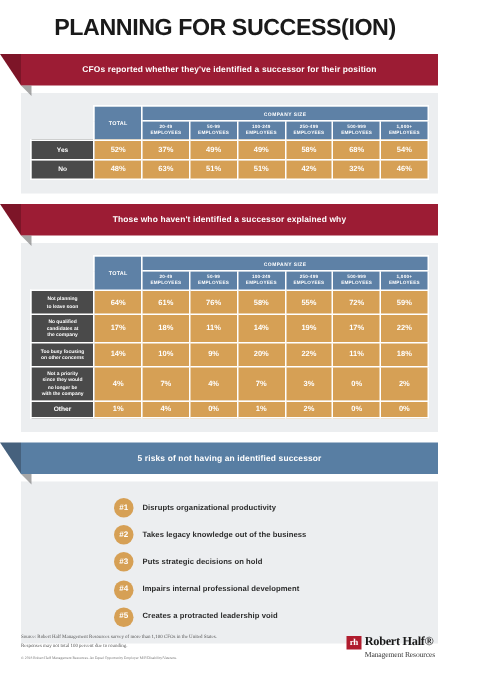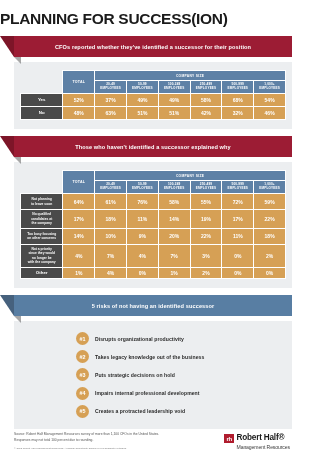--- a/index.html
+++ b/index.html
@@ -5,20 +5,21 @@
   * { margin:0; padding:0; box-sizing:border-box; }
   html,body { width:300px; height:450px; }
   body {
     font-family:"Liberation Sans", sans-serif;
     background:#ffffff;
     position:relative;
     overflow:hidden;
   }
 
   .title {
+    text-align:center;
     font-size:15.5px;
     font-weight:bold;
     letter-spacing:-0.3px;
     color:#1a1a1a;
     padding-top:10px;
   }
 
   
   .banner {
     position:relative;
@@ -148,21 +149,22 @@
   }
 
   
   .footer {
     position:absolute;
     left:0; right:0; bottom:0;
     height:44px;
     padding:6px 10px 0 14px;
     display:flex;
     justify-content:space-between;
-    align-items:flex-end;
+    align-items:center;
+    font-family:Liberation Serif, serif;
   }
   .src-line  { font-size:3.3px; color:#555; line-height:1.65; }
   .copy-line { font-size:2.5px; color:#777; margin-top:4px; }
 
   .logo { display:flex; align-items:flex-start; gap:2.5px; margin-top:2px; }
   .logo-mark {
     background:#b01c2e;
     color:#fff;
     font-size:6px;
     font-weight:bold;

